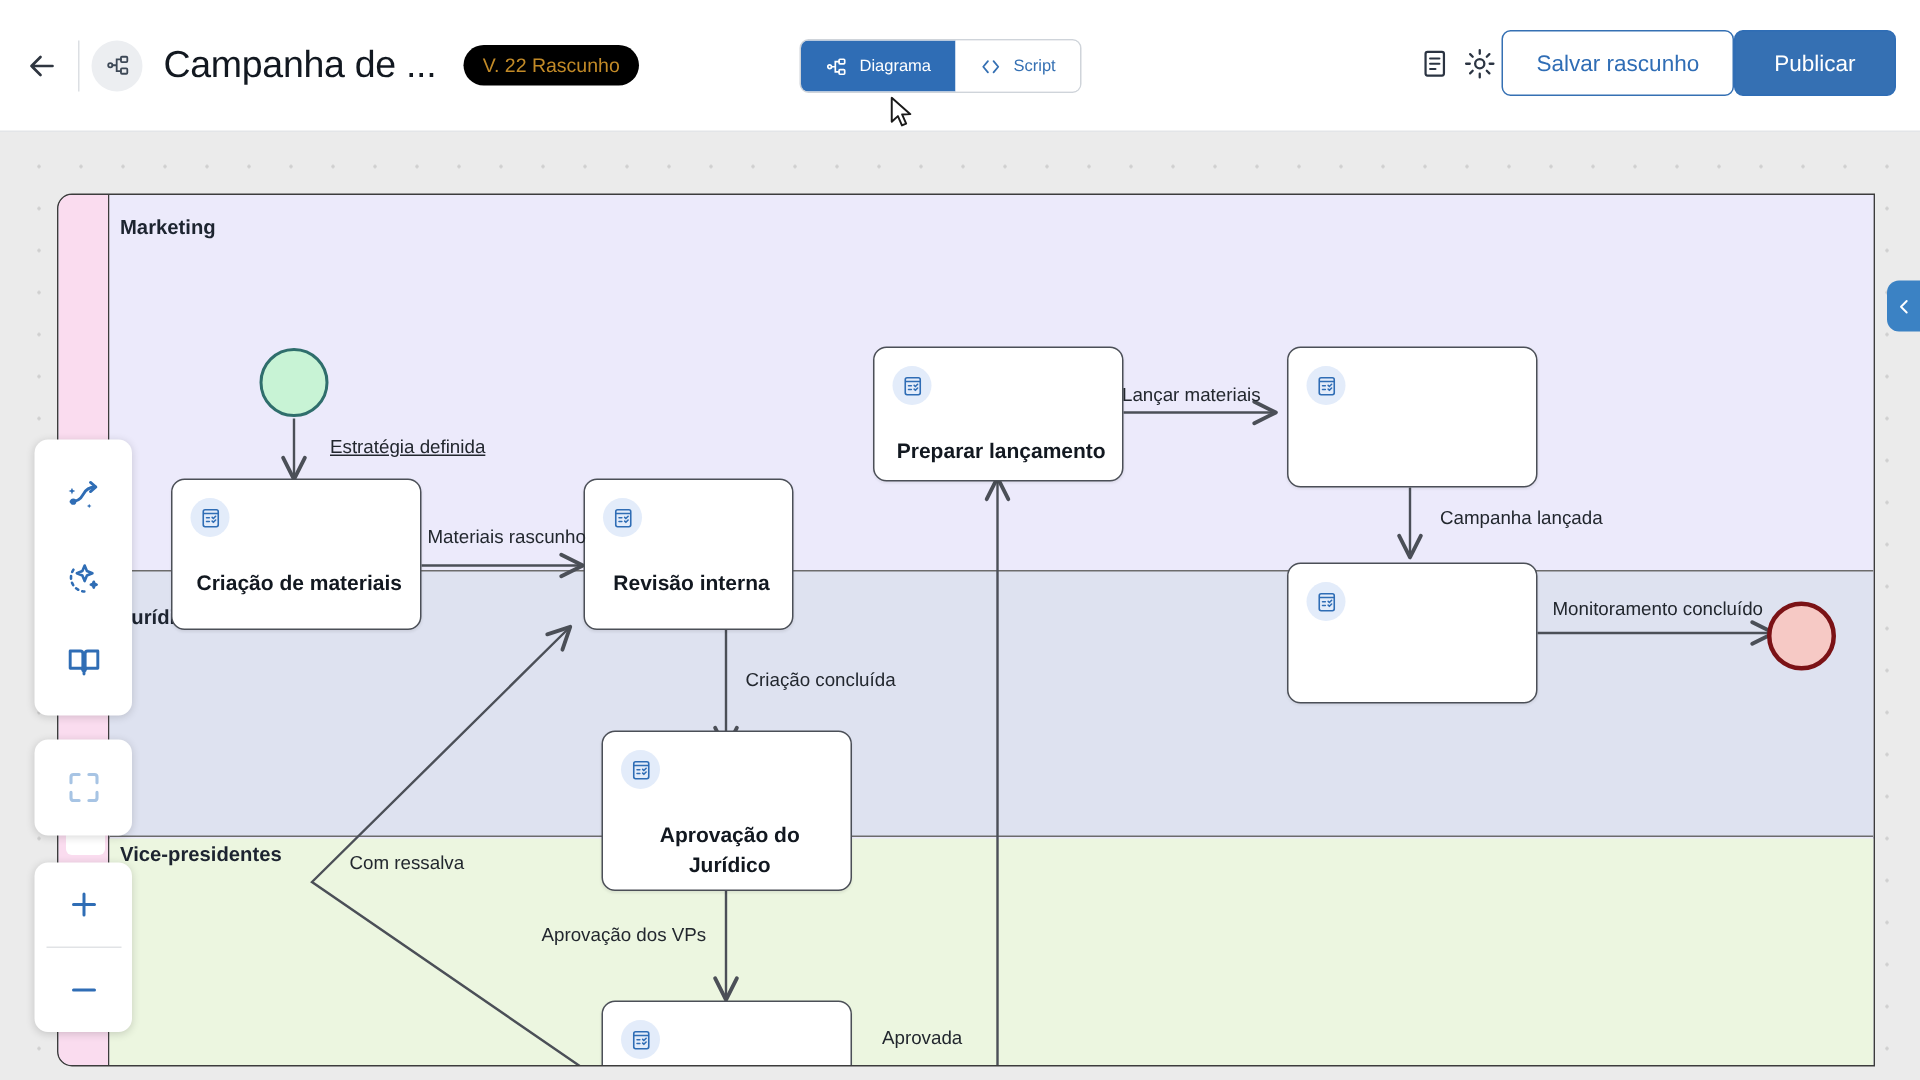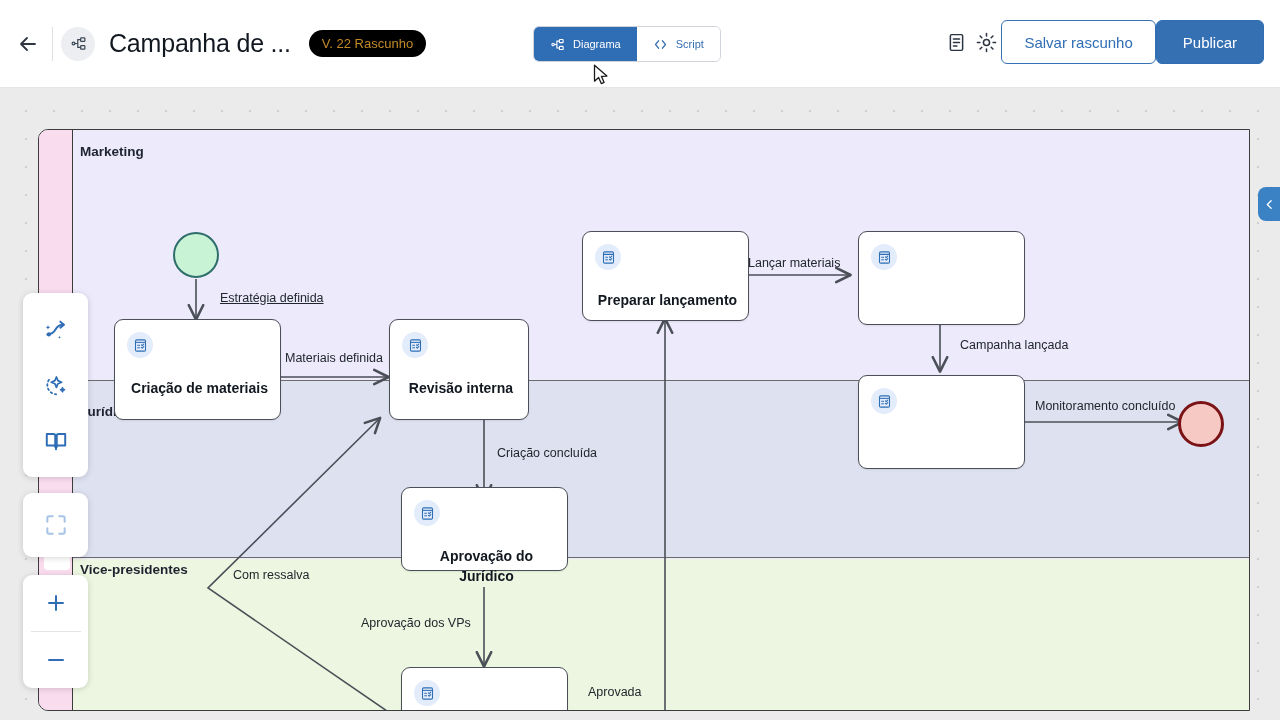--- a/index.html
+++ b/index.html
@@ -327,21 +327,21 @@
         <div class="task-icon">
           <svg width="15" height="15" viewBox="0 0 24 24" fill="none" stroke="#2f6db5" stroke-width="1.7">
             <rect x="4" y="3" width="16" height="18" rx="2"></rect>
               <path d="M4 7h16"></path>
             <path d="M7.5 11.5h3M7.5 15.5h3" stroke-linecap="round"></path>
             <path d="M13.5 11l1.3 1.3 2.4-2.4M13.5 15l1.3 1.3 2.4-2.4" stroke-linecap="round" stroke-linejoin="round"></path>
           </svg>
         </div>
       </div>
 
-      <div class="task" style="left:362px; top:357px; width:167px; height:84px;">
+      <div class="task" style="left:362px; top:357px; width:167px; height:107px;">
         <div class="task-icon">
           <svg width="15" height="15" viewBox="0 0 24 24" fill="none" stroke="#2f6db5" stroke-width="1.7">
             <rect x="4" y="3" width="16" height="18" rx="2"></rect>
               <path d="M4 7h16"></path>
             <path d="M7.5 11.5h3M7.5 15.5h3" stroke-linecap="round"></path>
             <path d="M13.5 11l1.3 1.3 2.4-2.4M13.5 15l1.3 1.3 2.4-2.4" stroke-linecap="round" stroke-linejoin="round"></path>
           </svg>
         </div>
         <div class="task-label">Aprovação do Jurídico</div>
       </div>
@@ -352,21 +352,21 @@
             <rect x="4" y="3" width="16" height="18" rx="2"></rect>
               <path d="M4 7h16"></path>
             <path d="M7.5 11.5h3M7.5 15.5h3" stroke-linecap="round"></path>
             <path d="M13.5 11l1.3 1.3 2.4-2.4M13.5 15l1.3 1.3 2.4-2.4" stroke-linecap="round" stroke-linejoin="round"></path>
           </svg>
         </div>
 
       </div>
 
       <div class="edge-label" style="left:181px; top:161px;text-decoration:underline;">Estratégia definida</div>
-      <div class="edge-label" style="left:246px; top:221px;">Materiais definida</div>
+      <div class="edge-label" style="left:246px; top:221px;">Materiais rascunho</div>
       <div class="edge-label" style="left:458px; top:316px;">Criação concluída</div>
       <div class="edge-label" style="left:322px; top:486px;">Aprovação dos VPs</div>
       <div class="edge-label" style="left:194px; top:438px;">Com ressalva</div>
       <div class="edge-label" style="left:549px; top:555px;">Aprovada</div>
       <div class="edge-label" style="left:709px; top:126px;">Lançar materiais</div>
       <div class="edge-label" style="left:921px; top:208px;">Campanha lançada</div>
       <div class="edge-label" style="left:996px; top:269px;">Monitoramento concluído</div>
     </div>
 
     <div class="ghost-chip"></div>

